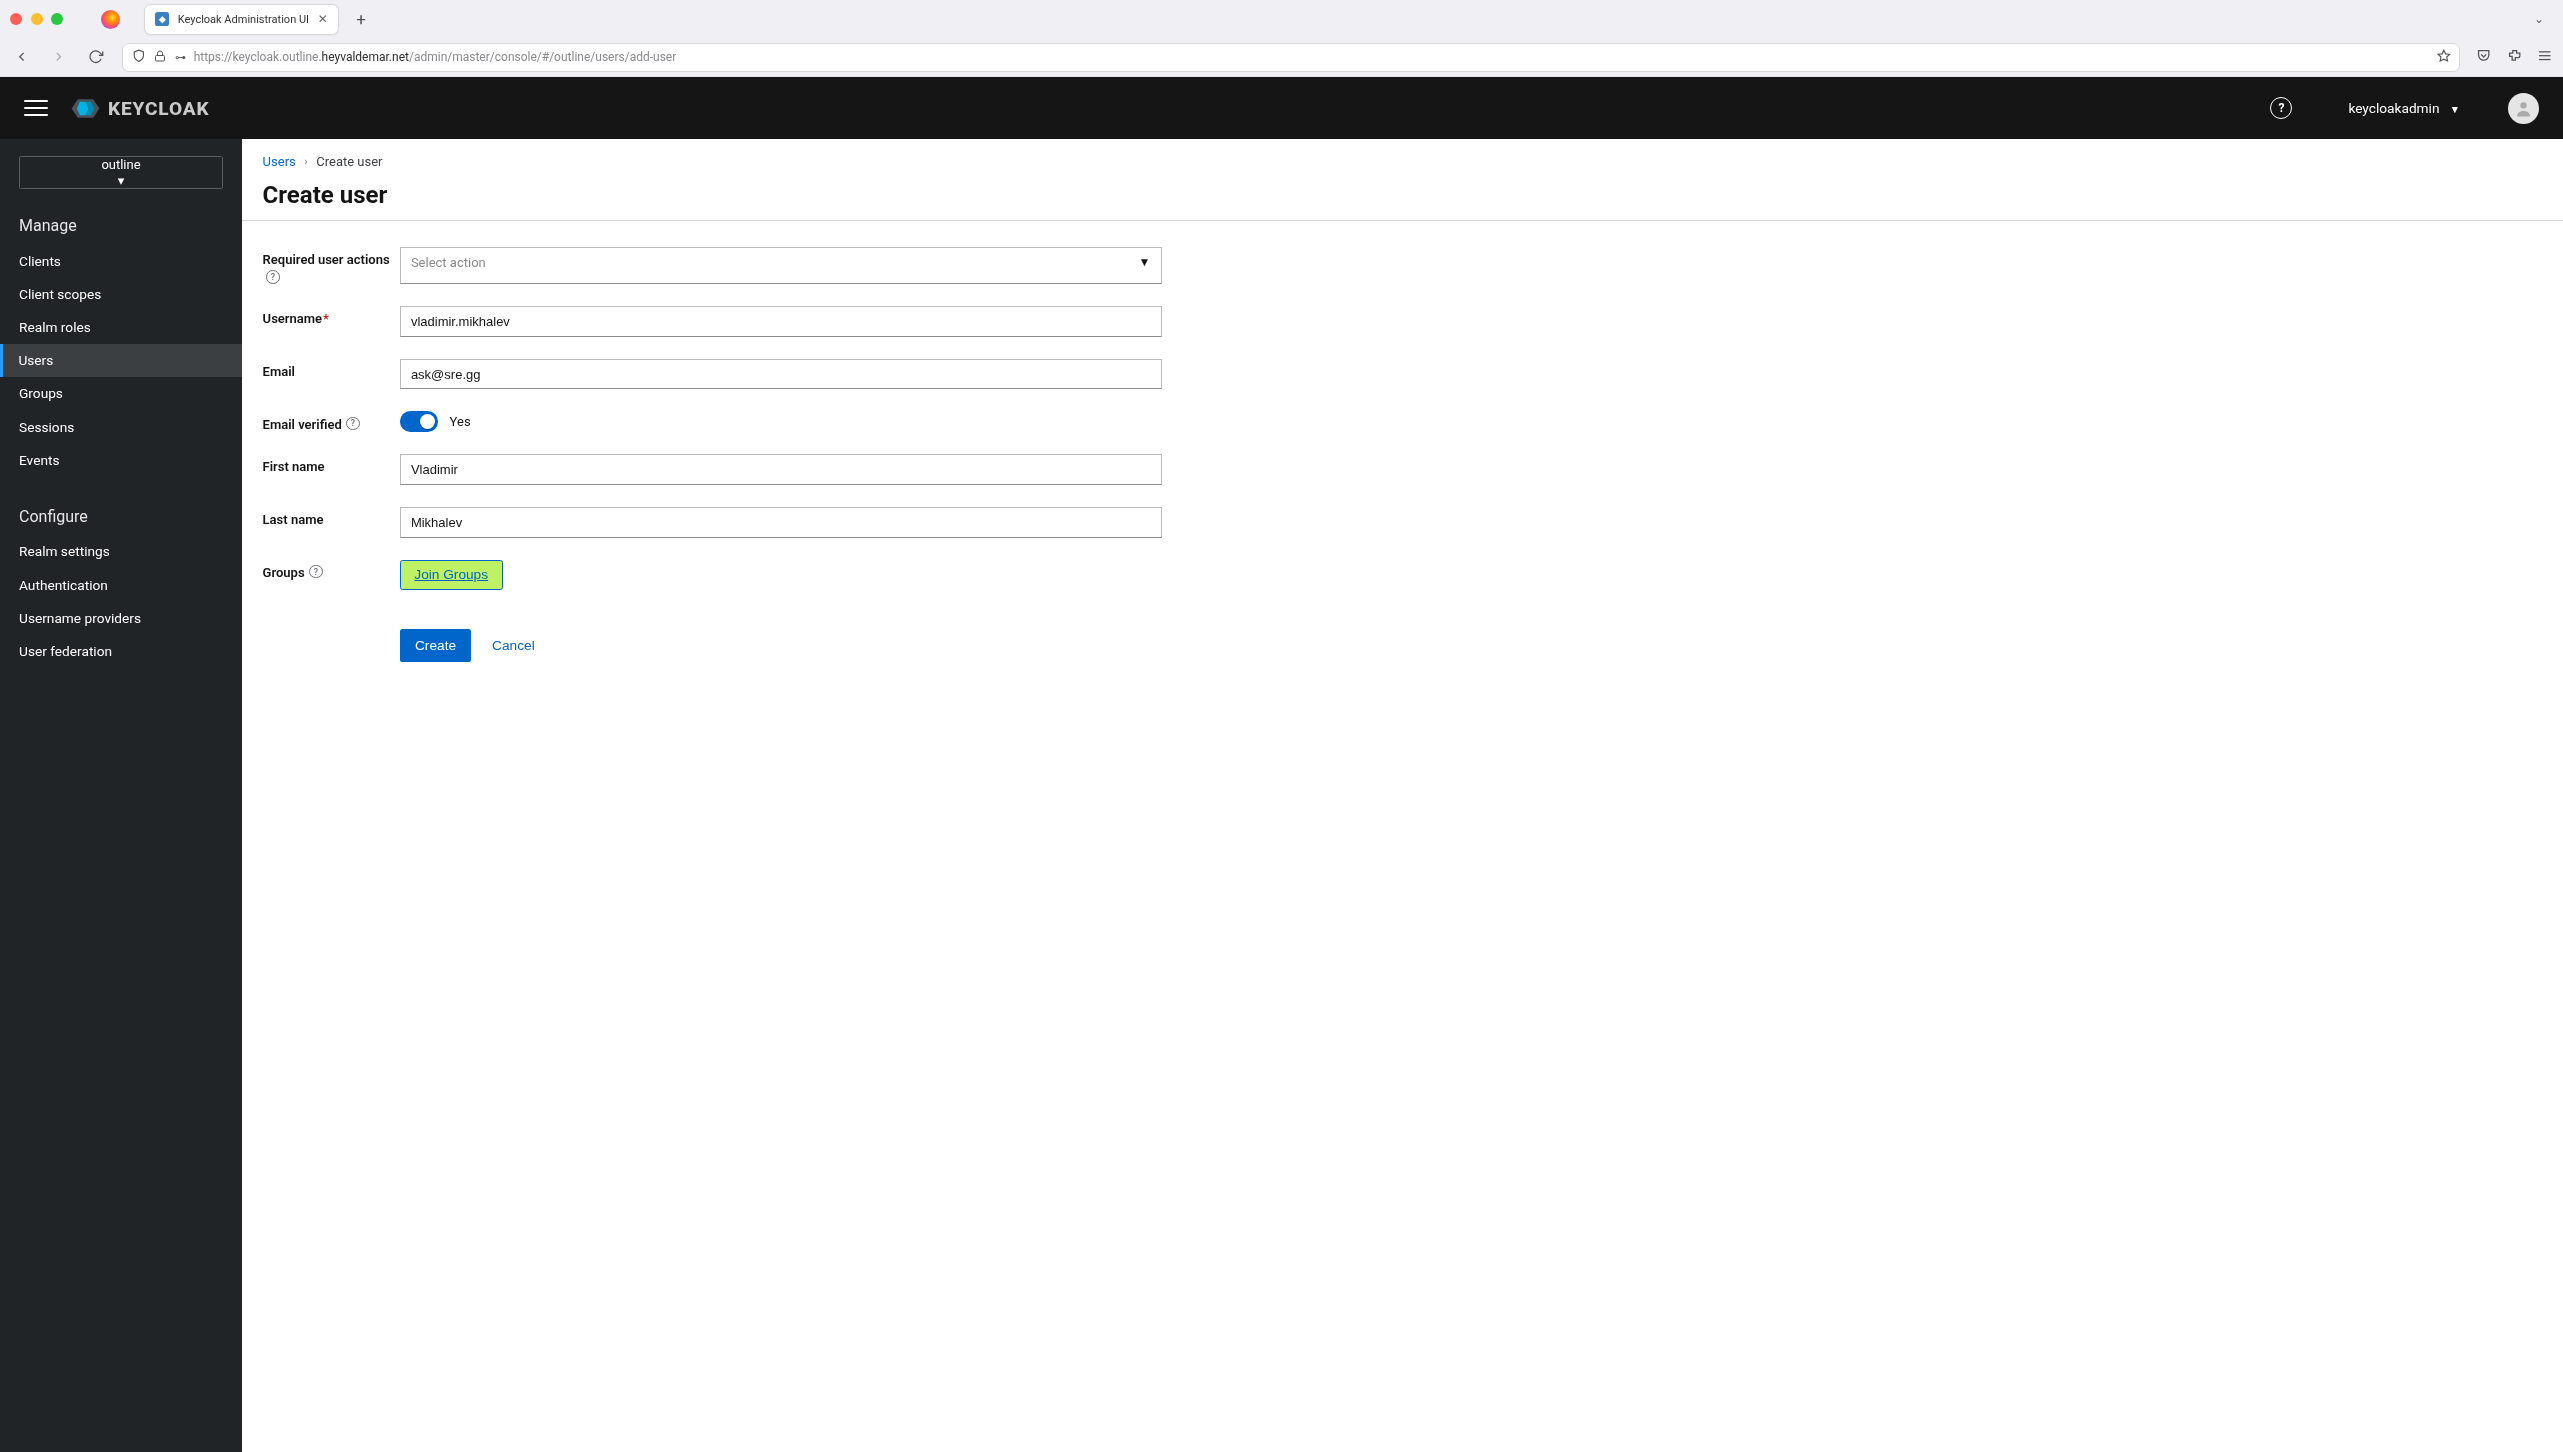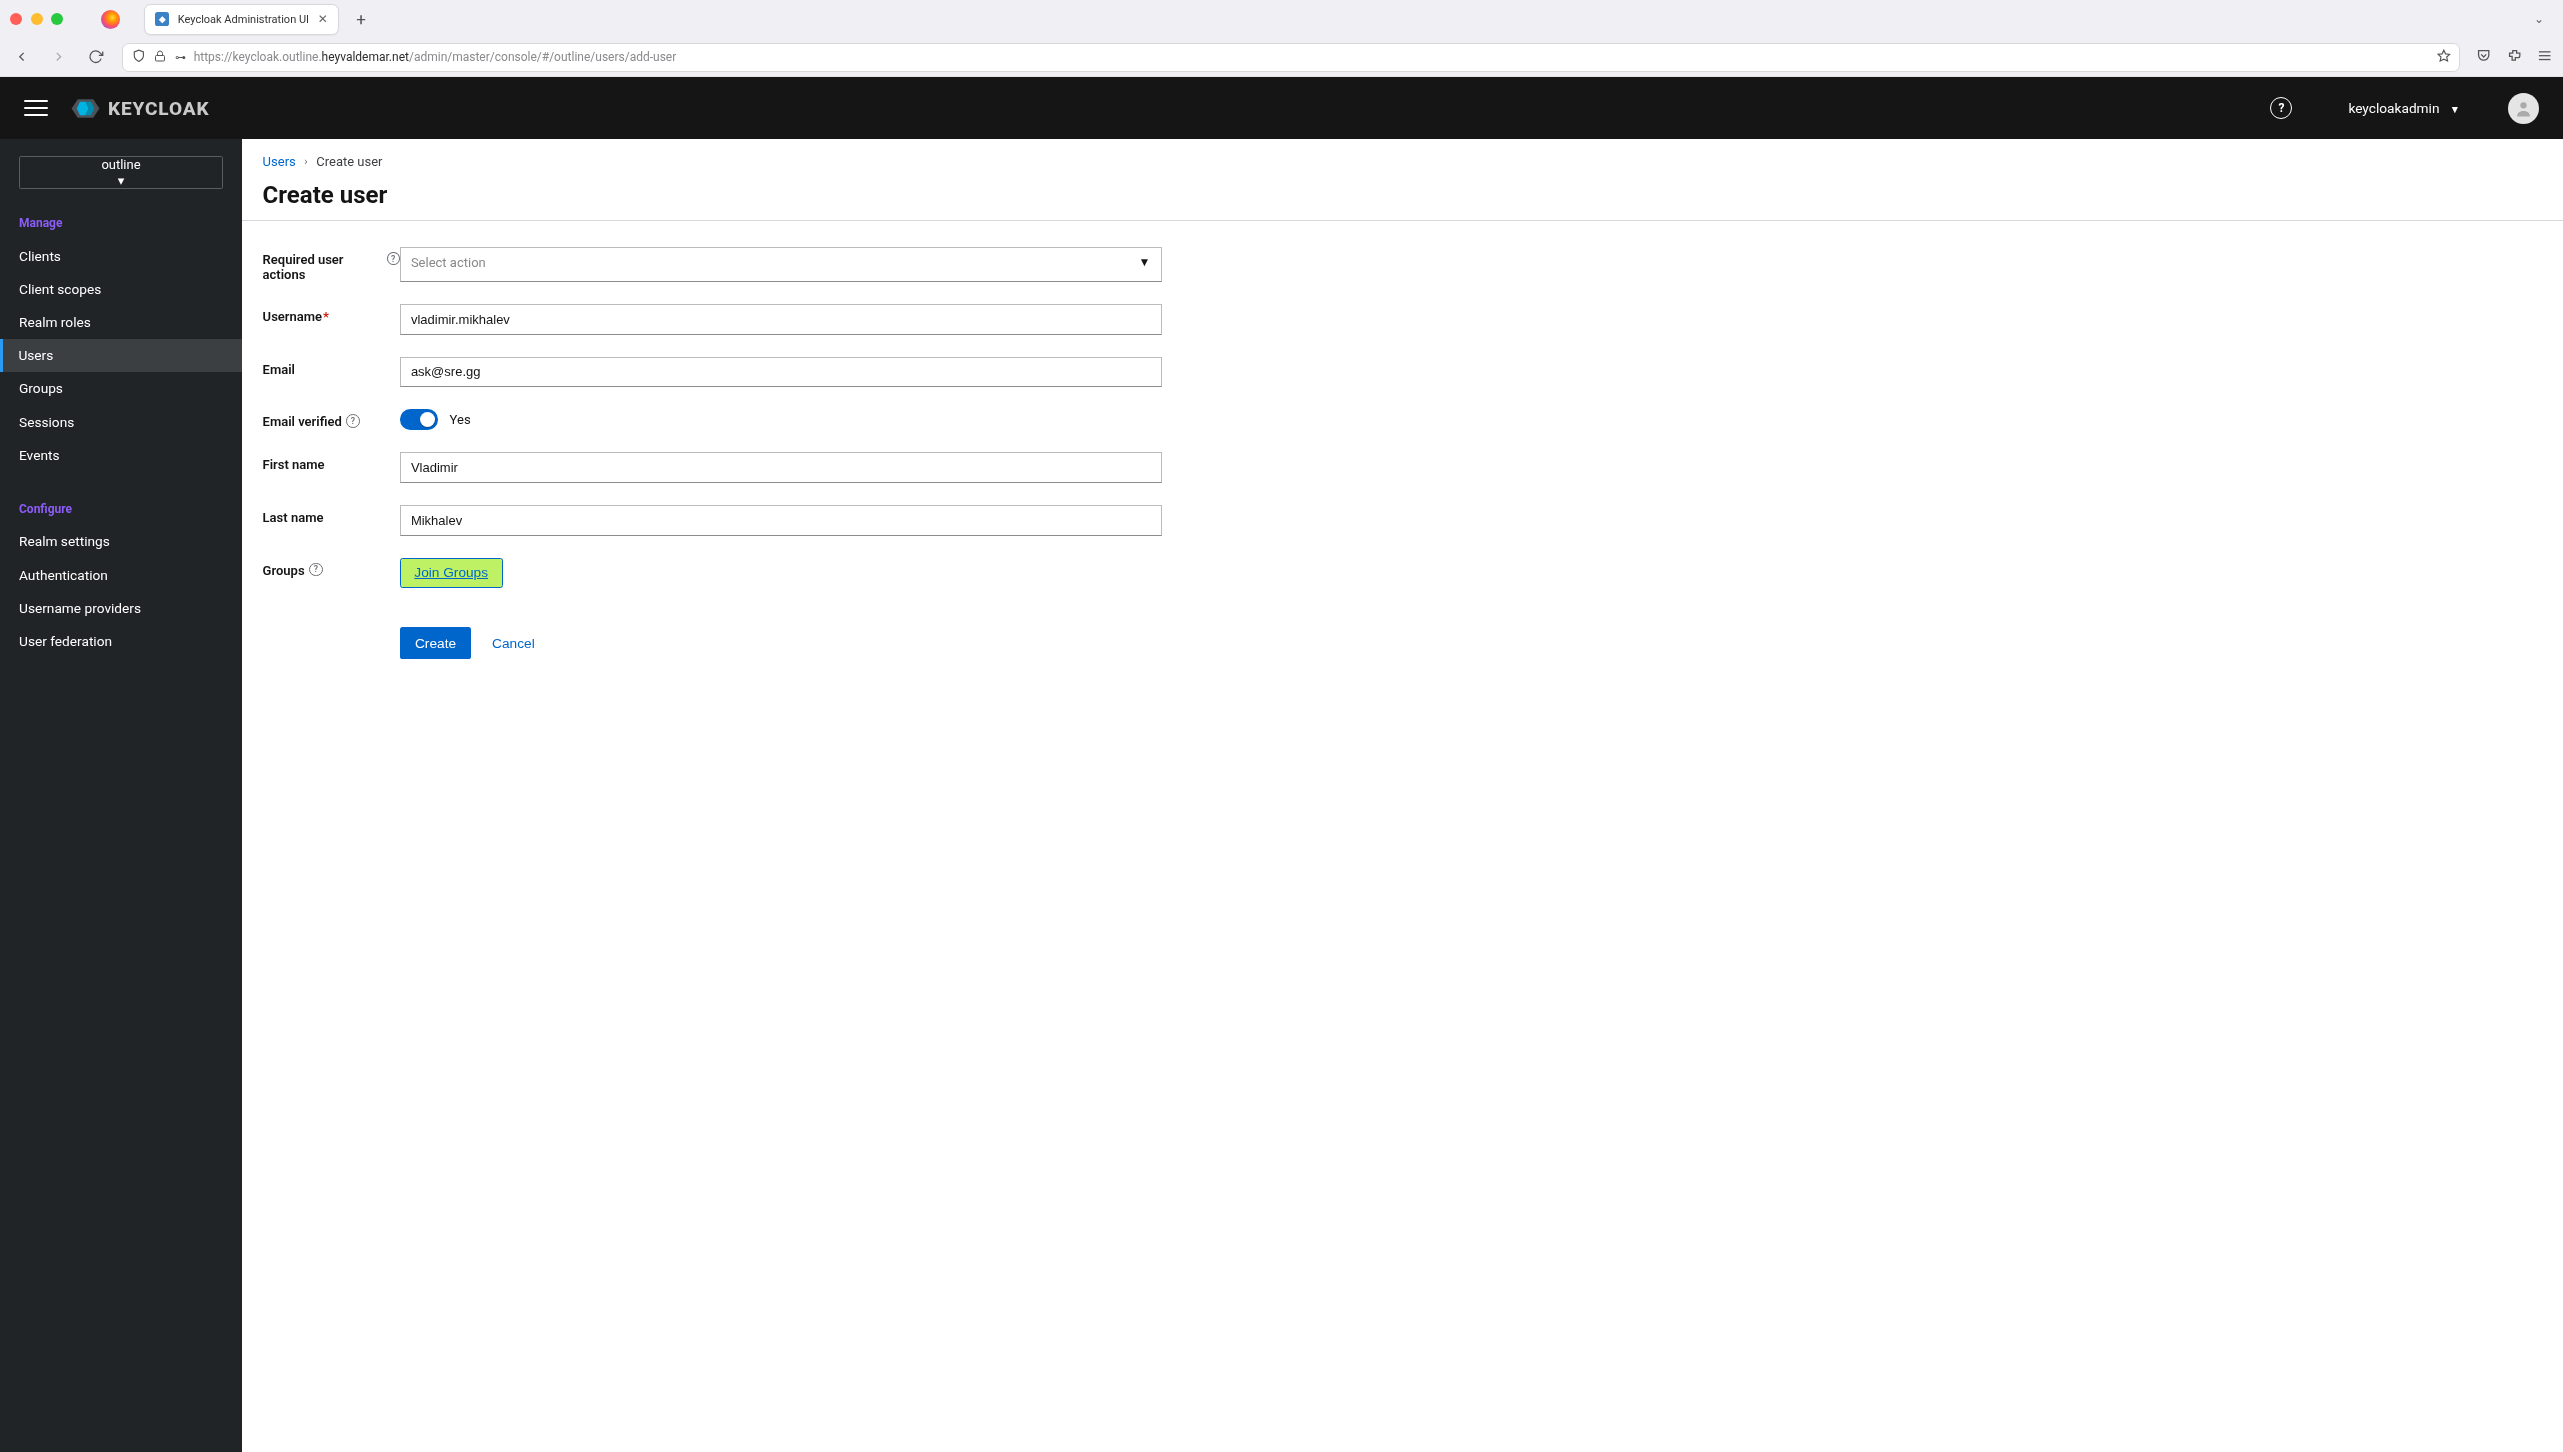--- a/index.html
+++ b/index.html
@@ -41,39 +41,39 @@
   .help-icon{ width:22px;height:22px; border:1.7px solid #fff; border-radius:50%; display:flex;align-items:center;justify-content:center;font-size:12px;font-weight:700;cursor:pointer;}
   .user-menu{ display:flex; align-items:flex-end; gap:10.3px; font-size:13.7px; cursor:pointer; margin-left:34px;}
   .caret-down{ font-size:10.3px; }
   .avatar{ width:31px;height:31px;border-radius:50%; background:#e5e5e5; display:flex;align-items:center;justify-content:center; color:#999; margin-left:26px;}
   .avatar svg{width:19px;height:19px;}
 
   
   .kc-body { display:flex; min-height: calc(100% - 75px - 62px); }
   .sidebar { width: 242px; background:#212427; color:#d8d8d8; padding:17px 0 26px; display:flex; flex-direction:column;}
   .realm-select { margin: 0 19px 15.4px; border:0.9px solid #5a5d60; background:#212427; color:#fff; height:33px; border-radius:1.7px; display:flex;align-items:center;justify-content:space-between; padding:0 10.3px; font-size:13px; cursor:pointer;flex-direction:column;}
-  .side-section-label{ color:#8b5cf6; font-size:12px; padding: 12px 19px 8.6px; font-weight: bold; }
+  .side-section-label{ color:#e5e5e5; font-size:16px; padding: 12px 19px 8.6px; }
   .side-item{ display:block; padding:8.6px 19px; font-size:13.7px; color:#fff; cursor:pointer;}
   .side-item.active{ background:#3c3f42; border-left:3.4px solid #2b9af3; padding-left:15.4px;}
   .side-gap{ height:19px; }
 
   .main { flex:1; background:#fff; padding: 15.4px 20.6px 34px; overflow:auto;}
   .breadcrumb { display:flex; align-items:center; gap:8.6px; font-size:13px; margin-bottom:12px;}
   .breadcrumb a { color:#0066cc; text-decoration:none; cursor:pointer;}
   .breadcrumb .chev { color:#6a6e73; font-size:11px;}
   .breadcrumb .curr { color:#3d3f42;}
   .page-title{ font-size:24px; font-weight:700; margin-bottom:10.3px;}
   .hr { border:none; border-top:0.9px solid #d7d7db; margin:0 -20.6px 26px; }
 
   
   .form { display:grid; grid-template-columns: 137px 1fr; column-gap: 0; row-gap: 22px; max-width: 899px;}
   .form-label { font-size:13px; font-weight:600; color:#151515; display:flex; align-items:flex-start; gap:1px; padding-top:5.1px;}
   .form-label .req{ color:#c9190b; font-weight:700;}
   .help-q{ display:inline-flex; width:13.7px;height:13.7px;border:1.3px solid #6a6e73;border-radius:50%;align-items:center;justify-content:center;font-size:8.6px;color:#6a6e73; margin-left:3.4px; vertical-align:middle;}
-  .form-label-col { display:flex; flex-direction:row; gap:3.4px;}
+  .form-label-col { display:flex; flex-direction:column; gap:3.4px;}
   .input, .select-like { width:100%; border:0.9px solid #bbb; border-bottom:1.7px solid #8a8d90; background:#fff; font-size:13px; padding:6.9px 10.3px; color:#151515; outline:none;}
   .select-like{ display:flex; justify-content:space-between; align-items:flex-start; color:#888; cursor:pointer;}
   .select-like .caret{ color:#151515; font-size:12px;}
   .toggle-row{ display:flex; align-items:center; gap:12px;}
   .switch{ position:relative; width:38px; height:20.6px; background:#0066cc; border-radius:10.3px; cursor:pointer;}
   .switch .knob{ position:absolute; width:15.4px;height:15.4px;border-radius:50%;background:#fff; top:2.6px; right:2.6px; box-shadow:0 0.9px 1.7px rgba(0,0,0,.3);}
   .switch-label{font-size:13px;}
   .btn-outline{ border:0.9px solid #0066cc; color:#0066cc; background:#bef264; font-size:13.7px; padding:6.9px 13.7px; border-radius:2.6px; cursor:pointer;text-decoration:underline;}
   .actions{ grid-column:2; display:flex; gap:20.6px; align-items:center; margin-top:17px;}
   .btn-primary{ background:#0066cc; color:#fff; border:none; font-size:13.7px; padding:8.6px 15.4px; border-radius:2.6px; cursor:pointer;}

